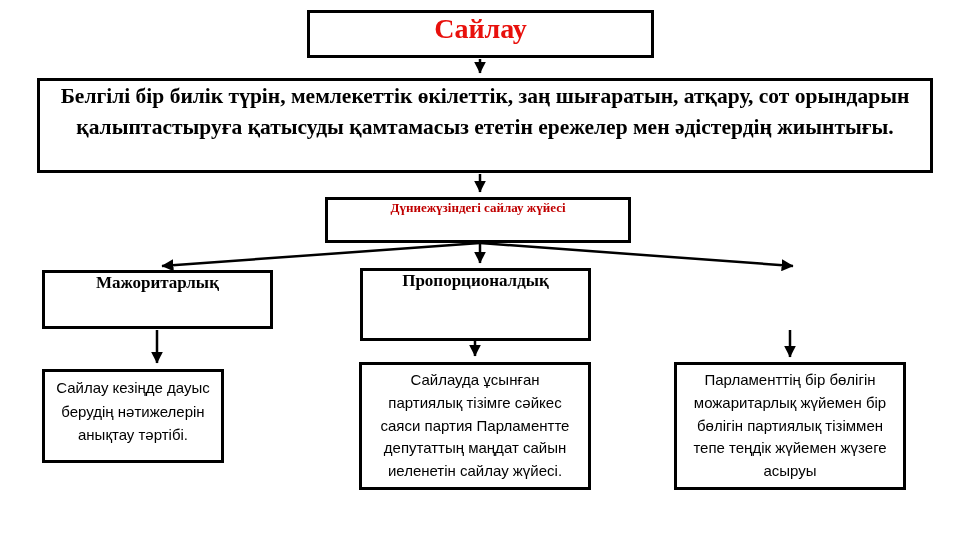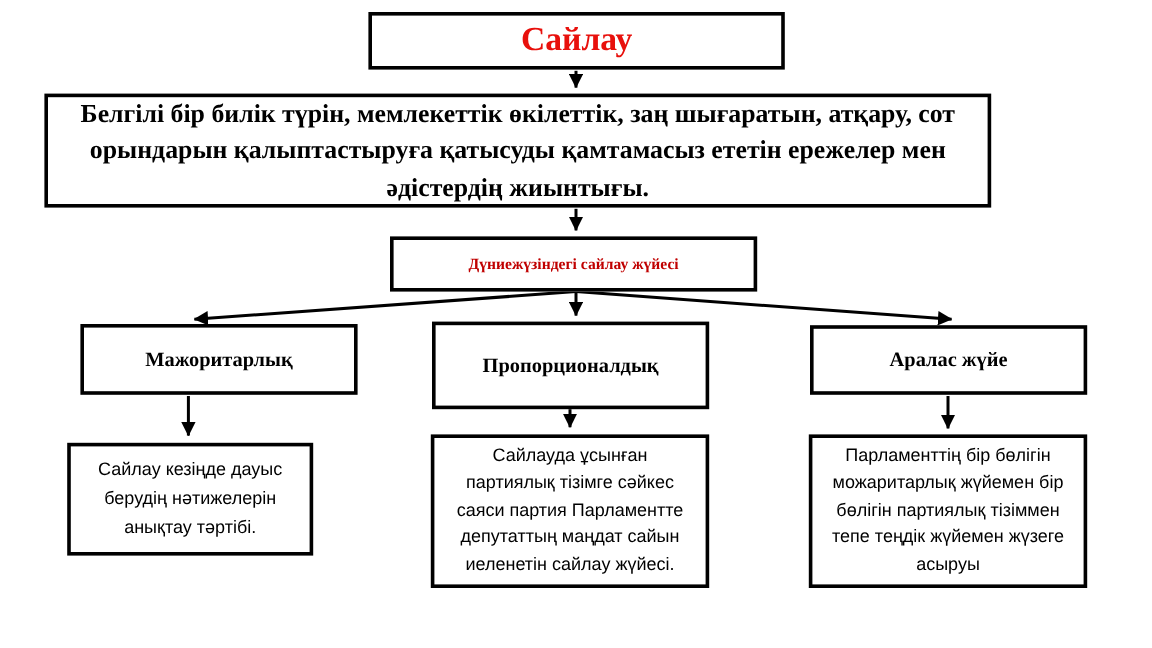--- a/index.html
+++ b/index.html
@@ -17,50 +17,50 @@
     overflow:hidden;
     font-family:"Liberation Serif","DejaVu Serif",serif;
     color:var(--body-text);
   }
   .box{
     position:absolute;
     box-sizing:border-box;
     border:3px solid var(--box-border);
     background:var(--background);
     display:flex;
-    align-items:center;
+    align-items:flex-start;
     justify-content:center;
     text-align:center;
   }
   .title-box{
     left:307px;top:10px;width:347px;height:48px;
     font-size:28px;font-weight:bold;color:var(--title-text);
   }
   .definition-box{
-    left:37px;top:78px;width:789px;height:95px;
+    left:37px;top:78px;width:896px;height:95px;
     font-size:21.5px;font-weight:bold;line-height:1.42;
     padding:0 14px;
   }
   .subtitle-box{
     left:325px;top:197px;width:306px;height:46px;
     font-size:13px;font-weight:bold;color:var(--subtitle-text);
   }
   .branch-box{
     width:231px;font-size:17px;font-weight:bold;
   }
-  .branch-box.b1{left:42px;top:270px;height:59px;margin-left:25px;}
+  .branch-box.b1{left:42px;top:270px;height:59px;}
   .branch-box.b2{left:360px;top:268px;height:73px;}
   .branch-box.b3{left:675px;top:271px;height:58px;}
   .desc-box{
     width:232px;
     font-family:"Liberation Sans","DejaVu Sans",sans-serif;
     font-size:15px;line-height:1.52;
     padding:4px 10px;
   }
-  .desc-box.d1{left:42px;top:369px;width:205px;height:94px;line-height:1.58;margin-left:14px;}
+  .desc-box.d1{left:42px;top:369px;width:182px;height:94px;line-height:1.58;}
   .desc-box.d2{left:359px;top:362px;height:128px;}
   .desc-box.d3{left:674px;top:362px;height:128px;}
   .connectors{
     position:absolute;left:0;top:0;width:960px;height:540px;
     pointer-events:none;
   }
   .connectors line{stroke:var(--box-border);stroke-width:2.5;}
 </style>
 </head>
 <body>
@@ -94,23 +94,20 @@
   <div class="box subtitle-box">
     <span>Дүниежүзіндегі  сайлау жүйесі</span>
   </div>
 
   <div class="box branch-box b1">
     <span>Мажоритарлық</span>
   </div>
   <div class="box branch-box b2">
     <span>Пропорционалдық</span>
   </div>
-  <div class="box branch-box b3">
-    <span>Аралас жүйе</span>
-  </div>
 
   <div class="box desc-box d1">
     <span>Сайлау кезіңде дауыс берудің нәтижелерін анықтау тәртібі.</span>
   </div>
   <div class="box desc-box d2">
     <span>Сайлауда ұсынған партиялық тізімге сәйкес саяси партия Парламентте депутаттың маңдат сайын иеленетін сайлау жүйесі.</span>
   </div>
   <div class="box desc-box d3">
     <span>Парламенттің бір бөлігін можаритарлық жүйемен бір бөлігін партиялық тізіммен тепе теңдік жүйемен жүзеге асыруы</span>
   </div>

